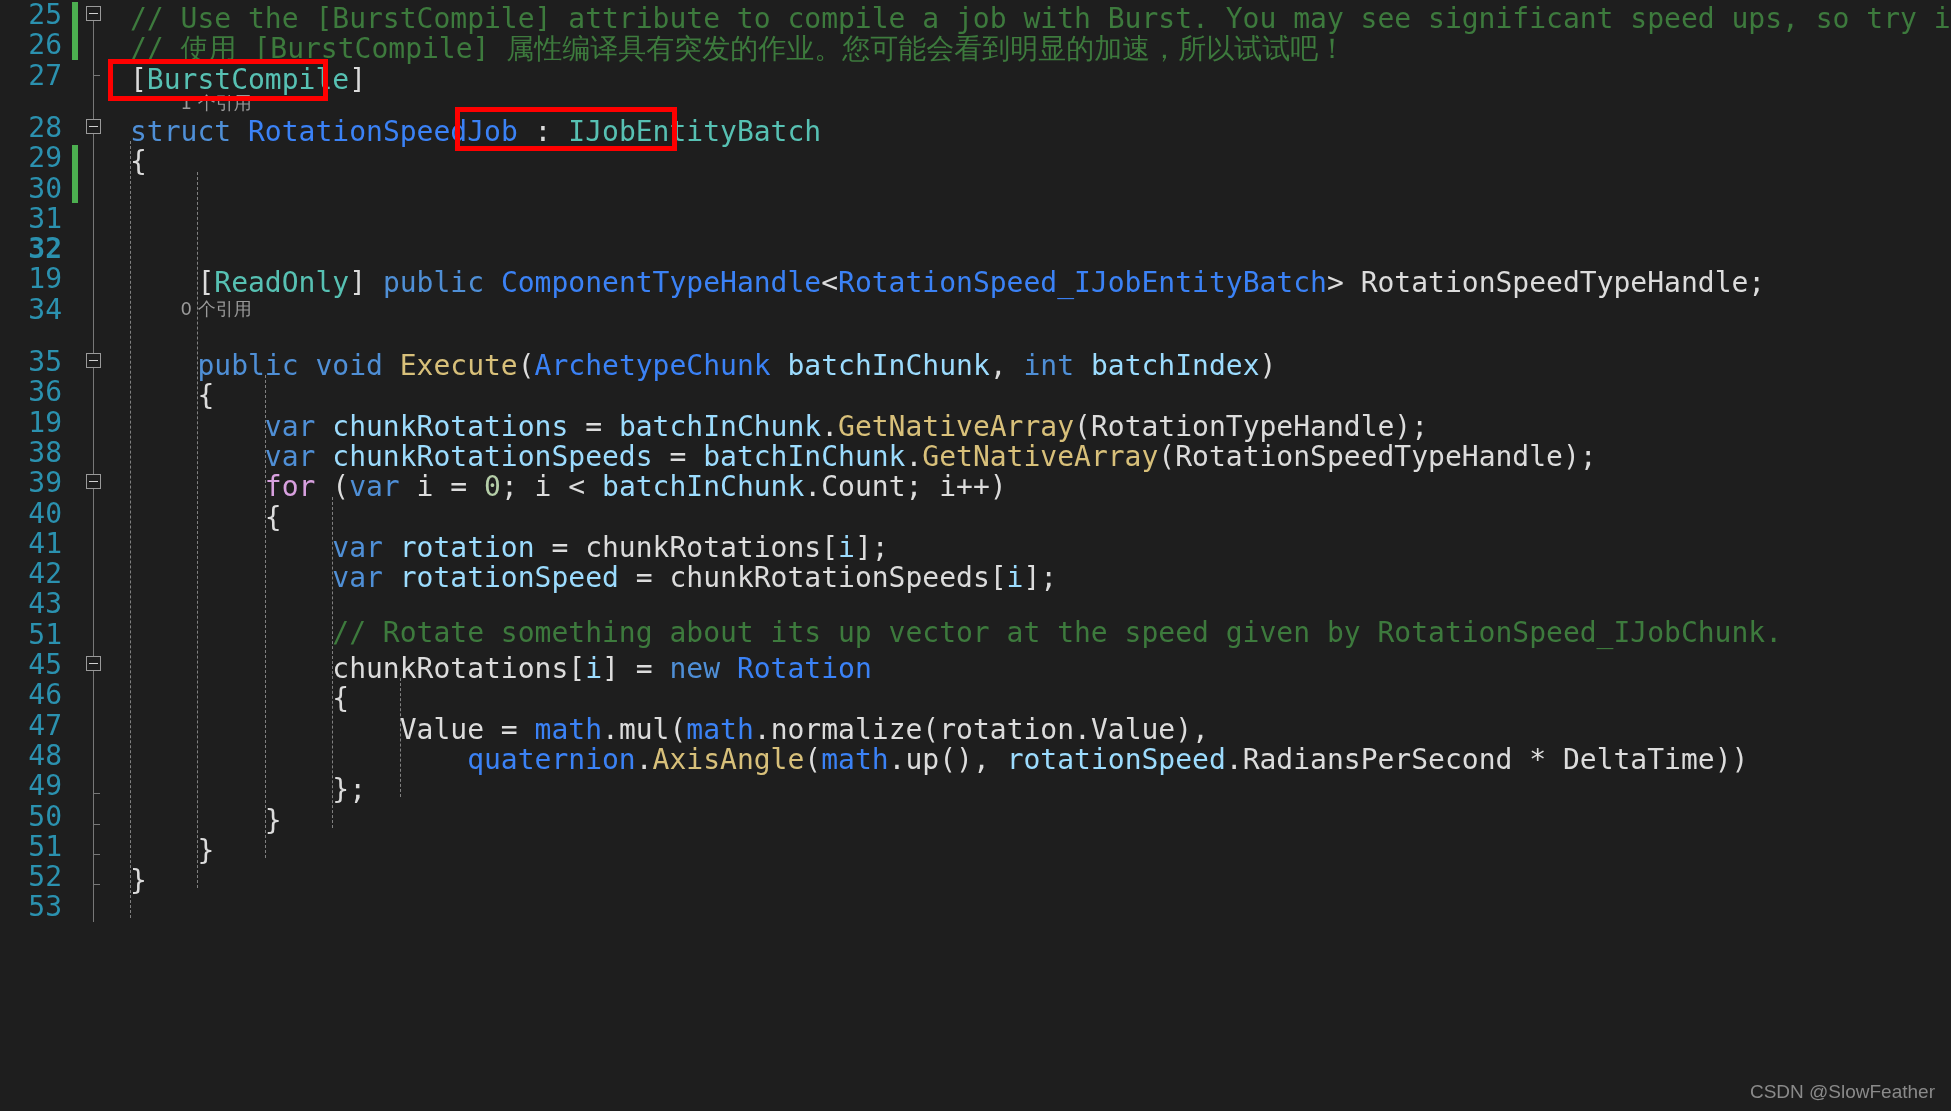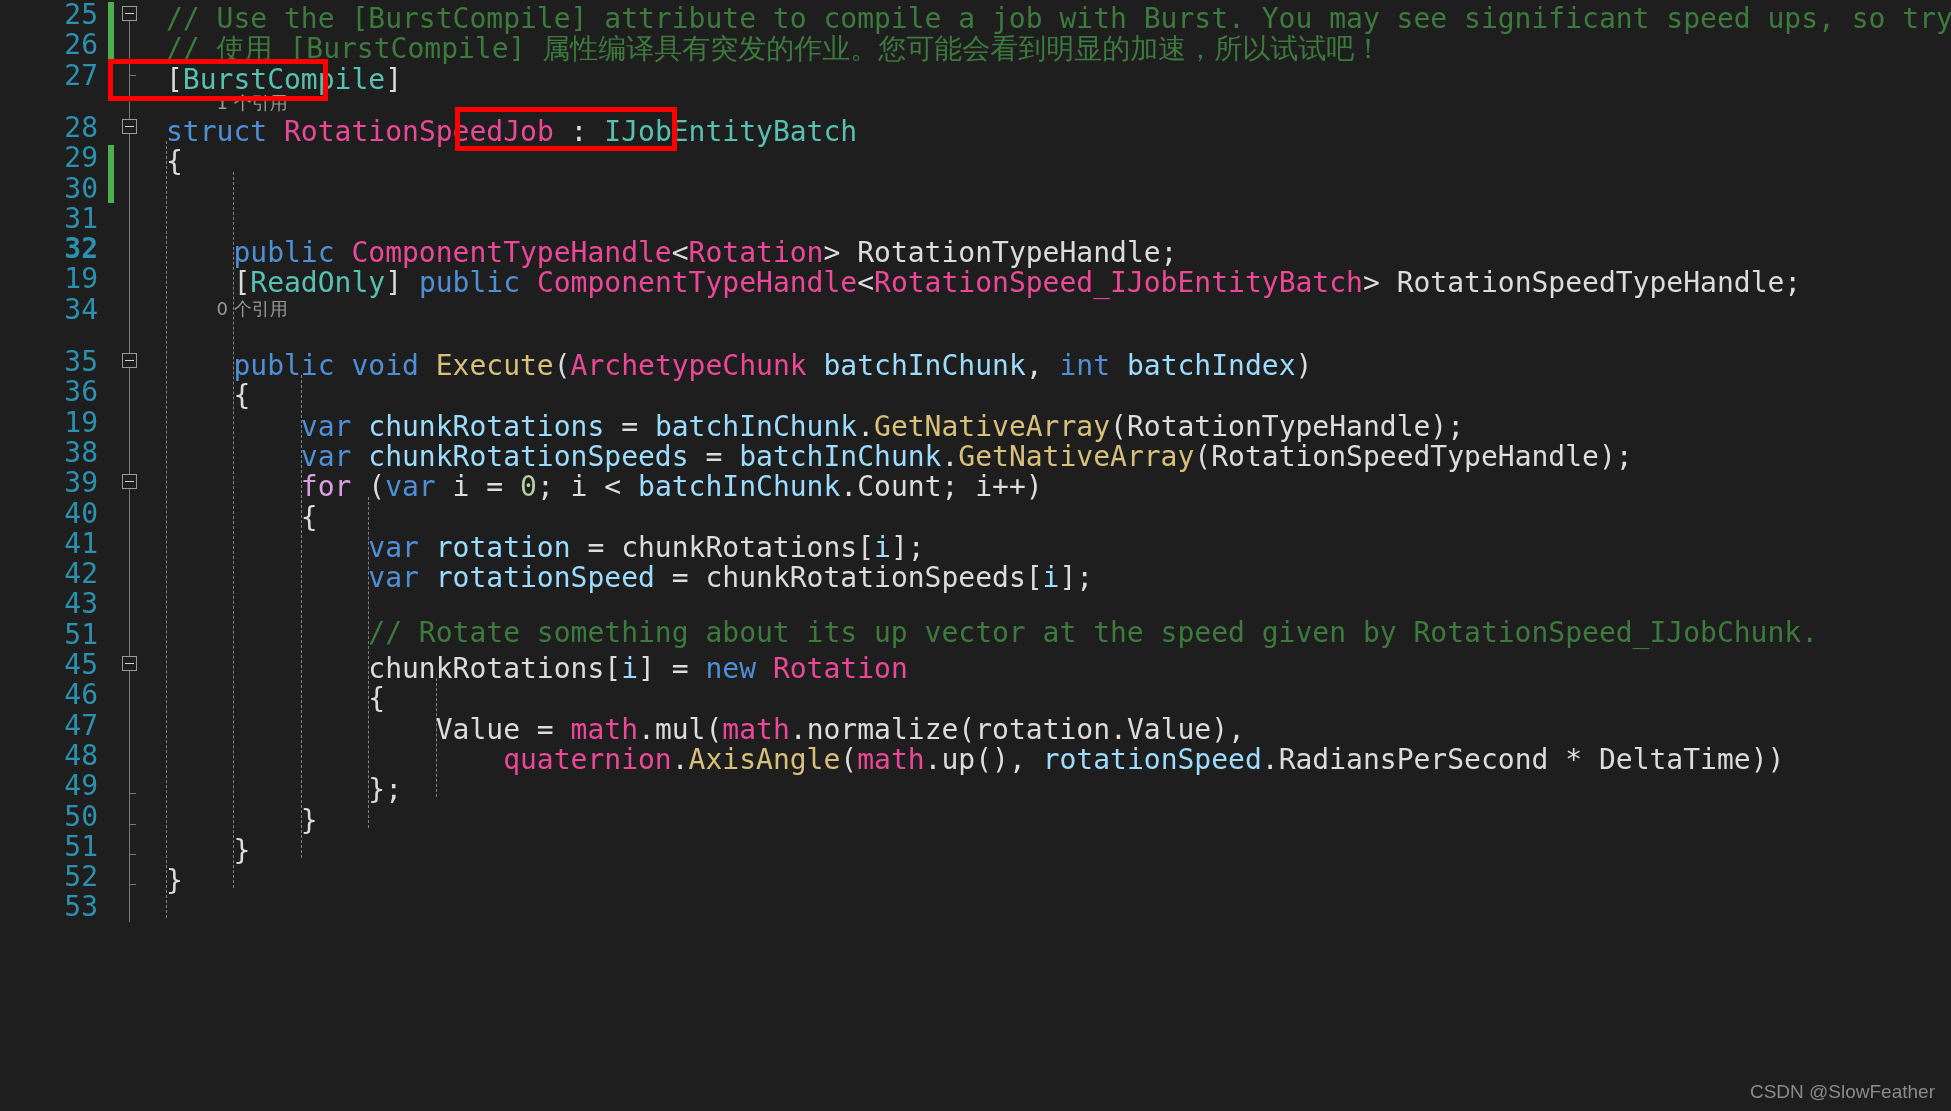--- a/index.html
+++ b/index.html
@@ -22,21 +22,20 @@
     display: flex;
     flex-direction: row;
   }
 
   
   .gutter {
     position: relative;
     width: 70px;
     flex: 0 0 70px;
     background: #1e1e1e;
-    margin-left: 36px;
   }
   .linenum {
     position: absolute;
     right: 8px;
     font-size: 28px;
     line-height: 37.4px;
     color: #2b91af;
     text-align: right;
     font-family: "DejaVu Sans Mono", monospace;
     letter-spacing: 0px;
@@ -124,21 +123,21 @@
     font-size: 18px;
     line-height: 24px;
     color: #9a9a9a;
     font-family: "DejaVu Sans", sans-serif;
   }
 
   
   .t-comment  { color: #3d7a3d; }
   .t-keyword  { color: #4f8fd6; }
   .t-control  { color: #d8a0df; }
-  .t-type     { color: #ec4899; }
+  .t-type     { color: #3b82f6; }
   .t-class    { color: #57c1b3; }
   .t-method   { color: #d8c07a; }
   .t-plain    { color: #dcdcdc; }
   .t-var      { color: #9cdcfe; }
   .t-num      { color: #b5cea8; }
   .t-punct    { color: #dcdcdc; }
 
   
   .redbox {
     position: absolute;
@@ -218,21 +217,20 @@
       <div class="indent-guide" style="left: 89.4px; top: 171.5px; height: 716.6px;"></div>
       <div class="indent-guide" style="left: 156.8px; top: 375.3px; height: 482.5px;"></div>
       <div class="indent-guide" style="left: 224.2px; top: 496.5px; height: 331px;"></div>
       <div class="indent-guide" style="left: 291.6px; top: 678.3px; height: 118.9px;"></div>
       <div class="code-line" style="top: 0px; left: 22px;"><span class="t-comment">// Use the [BurstCompile] attribute to compile a job with Burst. You may see significant speed ups, so try it!</span></div>
       <div class="code-line" style="top: 30.3px; left: 22px;"><span class="t-comment">// 使用 [BurstCompile] 属性编译具有突发的作业。您可能会看到明显的加速，所以试试吧！</span></div>
       <div class="code-line" style="top: 60.6px; left: 22px;"><span class="t-punct">[</span><span class="t-class">BurstCompile</span><span class="t-punct">]</span></div>
       <div class="code-line" style="top: 112.9px; left: 22px;"><span class="t-keyword">struct </span><span class="t-type">RotationSpeedJob</span><span class="t-punct"> : </span><span class="t-class">IJobEntityBatch</span></div>
       <div class="code-line" style="top: 143.2px; left: 22px;"><span class="t-punct">{</span></div>
       <div class="code-line" style="top: 173.5px; left: 22px;"></div>
-      <div class="code-line" style="top: 234.1px; left: 22px;"><span class="t-keyword">    public </span><span class="t-type">ComponentTypeHandle</span><span class="t-punct">&lt;</span><span class="t-type">Rotation</span><span class="t-punct">&gt; </span><span class="t-plain">RotationTypeHandle;</span></div>
       <div class="code-line" style="top: 264.4px; left: 22px;"><span class="t-punct">    [</span><span class="t-class">ReadOnly</span><span class="t-punct">] </span><span class="t-keyword">public </span><span class="t-type">ComponentTypeHandle</span><span class="t-punct">&lt;</span><span class="t-type">RotationSpeed_IJobEntityBatch</span><span class="t-punct">&gt; </span><span class="t-plain">RotationSpeedTypeHandle;</span></div>
       <div class="code-line" style="top: 294.7px; left: 22px;"></div>
       <div class="code-line" style="top: 347px; left: 22px;"><span class="t-keyword">    public void </span><span class="t-method">Execute</span><span class="t-punct">(</span><span class="t-type">ArchetypeChunk</span><span class="t-punct"> </span><span class="t-var">batchInChunk</span><span class="t-punct">, </span><span class="t-keyword">int </span><span class="t-var">batchIndex</span><span class="t-punct">)</span></div>
       <div class="code-line" style="top: 377.3px; left: 22px;"><span class="t-punct">    {</span></div>
       <div class="code-line" style="top: 407.6px; left: 22px;"><span class="t-keyword">        var </span><span class="t-var">chunkRotations</span><span class="t-punct"> = </span><span class="t-var">batchInChunk</span><span class="t-punct">.</span><span class="t-method">GetNativeArray</span><span class="t-punct">(</span><span class="t-plain">RotationTypeHandle</span><span class="t-punct">);</span></div>
       <div class="code-line" style="top: 437.9px; left: 22px;"><span class="t-keyword">        var </span><span class="t-var">chunkRotationSpeeds</span><span class="t-punct"> = </span><span class="t-var">batchInChunk</span><span class="t-punct">.</span><span class="t-method">GetNativeArray</span><span class="t-punct">(</span><span class="t-plain">RotationSpeedTypeHandle</span><span class="t-punct">);</span></div>
       <div class="code-line" style="top: 468.2px; left: 22px;"><span class="t-control">        for </span><span class="t-punct">(</span><span class="t-keyword">var </span><span class="t-plain">i</span><span class="t-punct"> = </span><span class="t-num">0</span><span class="t-punct">; </span><span class="t-plain">i</span><span class="t-punct"> &lt; </span><span class="t-var">batchInChunk</span><span class="t-punct">.</span><span class="t-plain">Count</span><span class="t-punct">; </span><span class="t-plain">i</span><span class="t-punct">++)</span></div>
       <div class="code-line" style="top: 498.5px; left: 22px;"><span class="t-punct">        {</span></div>
       <div class="code-line" style="top: 528.8px; left: 22px;"><span class="t-keyword">            var </span><span class="t-var">rotation</span><span class="t-punct"> = </span><span class="t-plain">chunkRotations</span><span class="t-punct">[</span><span class="t-var">i</span><span class="t-punct">];</span></div>
       <div class="code-line" style="top: 559.1px; left: 22px;"><span class="t-keyword">            var </span><span class="t-var">rotationSpeed</span><span class="t-punct"> = </span><span class="t-plain">chunkRotationSpeeds</span><span class="t-punct">[</span><span class="t-var">i</span><span class="t-punct">];</span></div>

